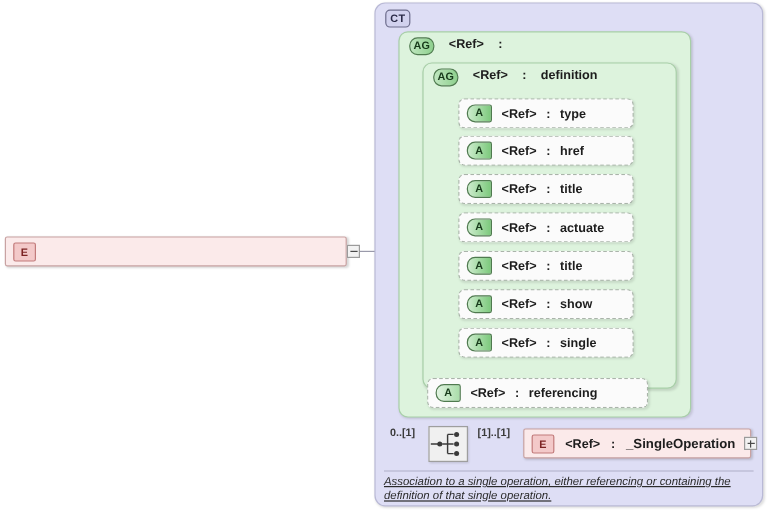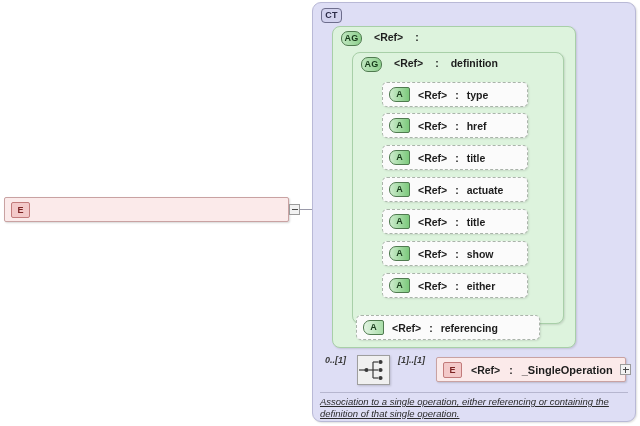--- a/index.html
+++ b/index.html
@@ -218,21 +218,20 @@
     padding-left: 6px;
     gap: 9px;
     white-space: nowrap;
   }
   #bottom-el-name { font-size: 10.5px; font-weight: bold; color: #1d1d1d; }
   #bottom-el-type { font-size: 10.5px; font-weight: bold; color: #1d1d1d; }
 
   .card-label {
     position: absolute;
     font-size: 9px;
-    font-style: italic;
     font-weight: bold;
     color: #3a3a3a;
     white-space: nowrap;
   }
 
   
   #annot-rule {
     left: 320px; top: 392px;
     width: 308px; height: 1px;
     background: #b6b6cf;
@@ -337,21 +336,21 @@
     <span class="badge badge-a">A</span>
     <span class="attr-name">&lt;Ref&gt;</span>
     <span class="attr-type">:</span>
     <span class="attr-type">show</span>
   </div>
 
   <div class="attr-row" style="left:382px; top:273px; width:138px;">
     <span class="badge badge-a">A</span>
     <span class="attr-name">&lt;Ref&gt;</span>
     <span class="attr-type">:</span>
-    <span class="attr-type">either</span>
+    <span class="attr-type">single</span>
   </div>
 
   <div class="attr-row" style="left:356px; top:315px; width:176px;">
     <span class="badge badge-a badge-a-light">A</span>
     <span class="attr-name">&lt;Ref&gt;</span>
     <span class="attr-type">:</span>
     <span class="attr-type">referencing</span>
   </div>
 
   <div id="root-el" class="abs">

